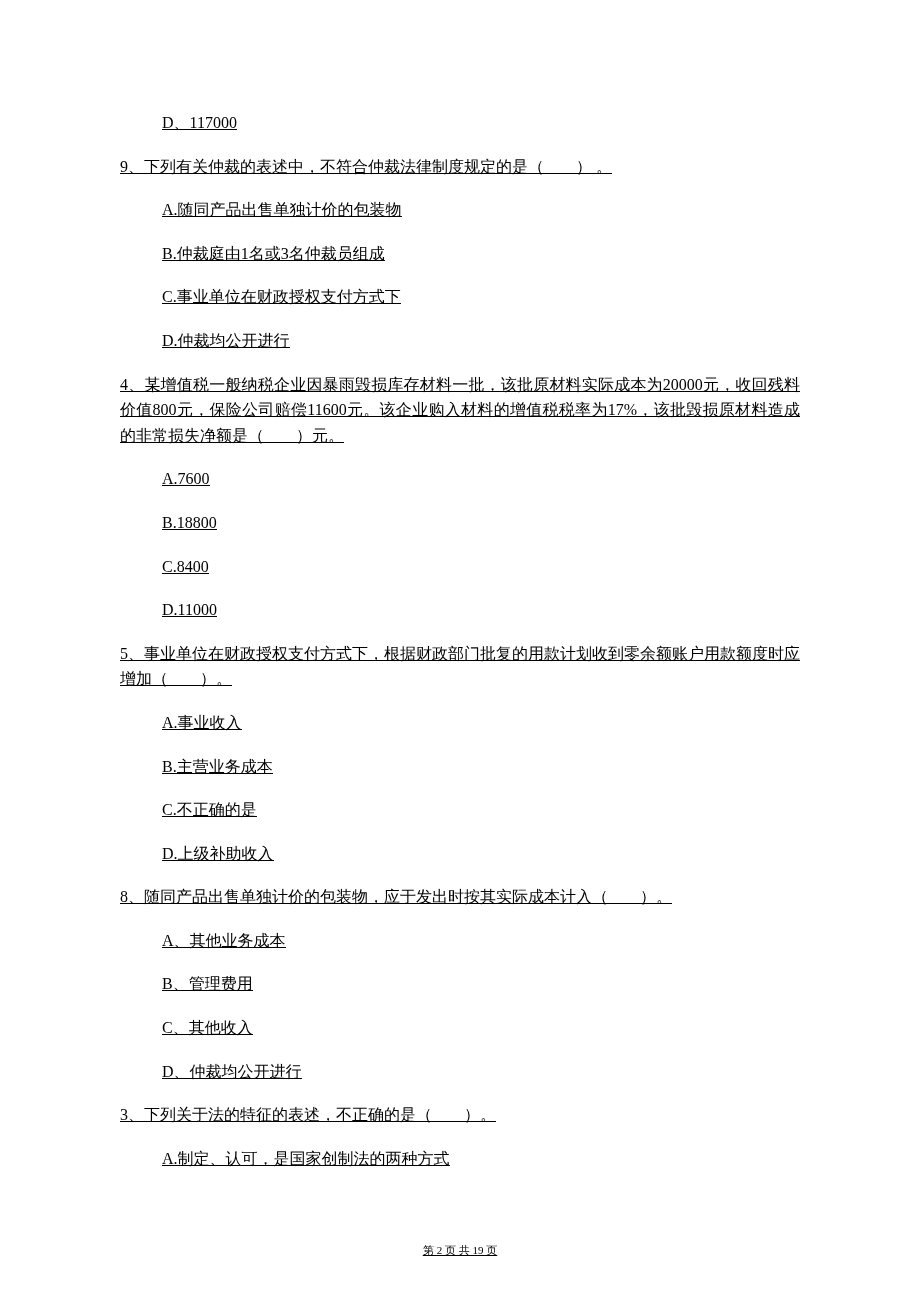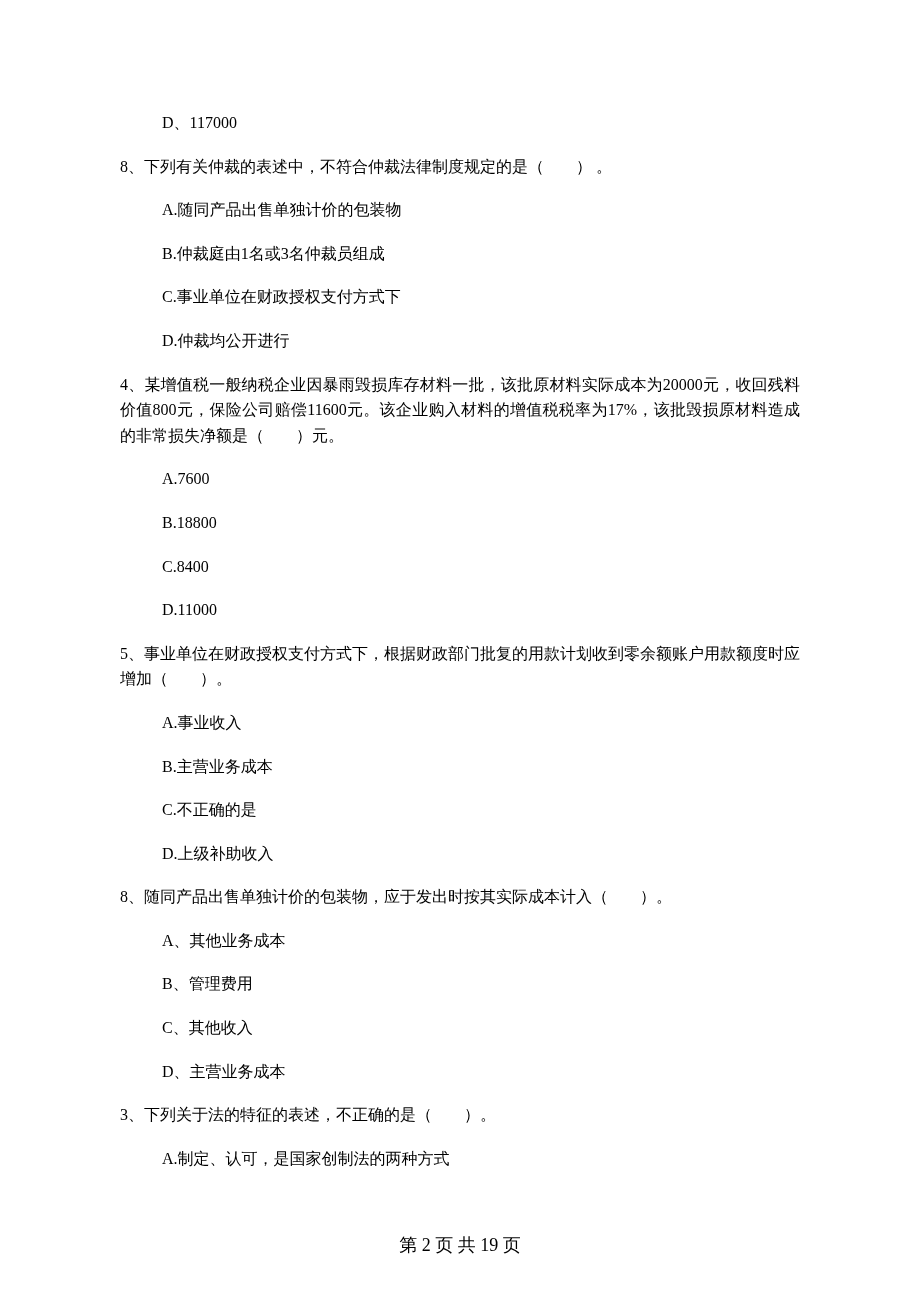--- a/index.html
+++ b/index.html
@@ -1,18 +1,19 @@
 <!DOCTYPE html>
 <html><head>
   <meta charset="utf-8">
   <style>
     * {
       margin: 0;
       padding: 0;
       box-sizing: border-box;
+      text-decoration: underline;
     }
     body {
       width: 920px;
       height: 1302px;
       background: #ffffff;
       font-family: "SimSun", "宋体", serif;
       font-size: 16px;
       color: #000000;
       line-height: 1.6;
       padding: 110px 120px 0 120px;
@@ -25,32 +26,32 @@
     .question {
       margin-bottom: 18px;
       text-align: justify;
     }
     .footer {
       position: absolute;
       bottom: 42px;
       left: 0;
       width: 100%;
       text-align: center;
-      font-size: 18px;
+      font-size: 11px;
     }
   </style>
 </head>
 <body>
 
 <div class="option-indent">
   <span>D、117000</span>
 </div>
 
 <div class="question">
-  <span>8、下列有关仲裁的表述中，不符合仲裁法律制度规定的是（　　） 。</span>
+  <span>9、下列有关仲裁的表述中，不符合仲裁法律制度规定的是（　　） 。</span>
 </div>
 <div class="option-indent">
   <span>A.随同产品出售单独计价的包装物</span>
 </div>
 <div class="option-indent">
   <span>B.仲裁庭由1名或3名仲裁员组成</span>
 </div>
 <div class="option-indent">
   <span>C.事业单位在财政授权支付方式下</span>
 </div>
@@ -96,21 +97,21 @@
 <div class="option-indent">
   <span>A、其他业务成本</span>
 </div>
 <div class="option-indent">
   <span>B、管理费用</span>
 </div>
 <div class="option-indent">
   <span>C、其他收入</span>
 </div>
 <div class="option-indent">
-  <span>D、主营业务成本</span>
+  <span>D、仲裁均公开进行</span>
 </div>
 
 <div class="question">
   <span>3、下列关于法的特征的表述，不正确的是（　　）。</span>
 </div>
 <div class="option-indent">
   <span>A.制定、认可，是国家创制法的两种方式</span>
 </div>
 
 <div class="footer">

